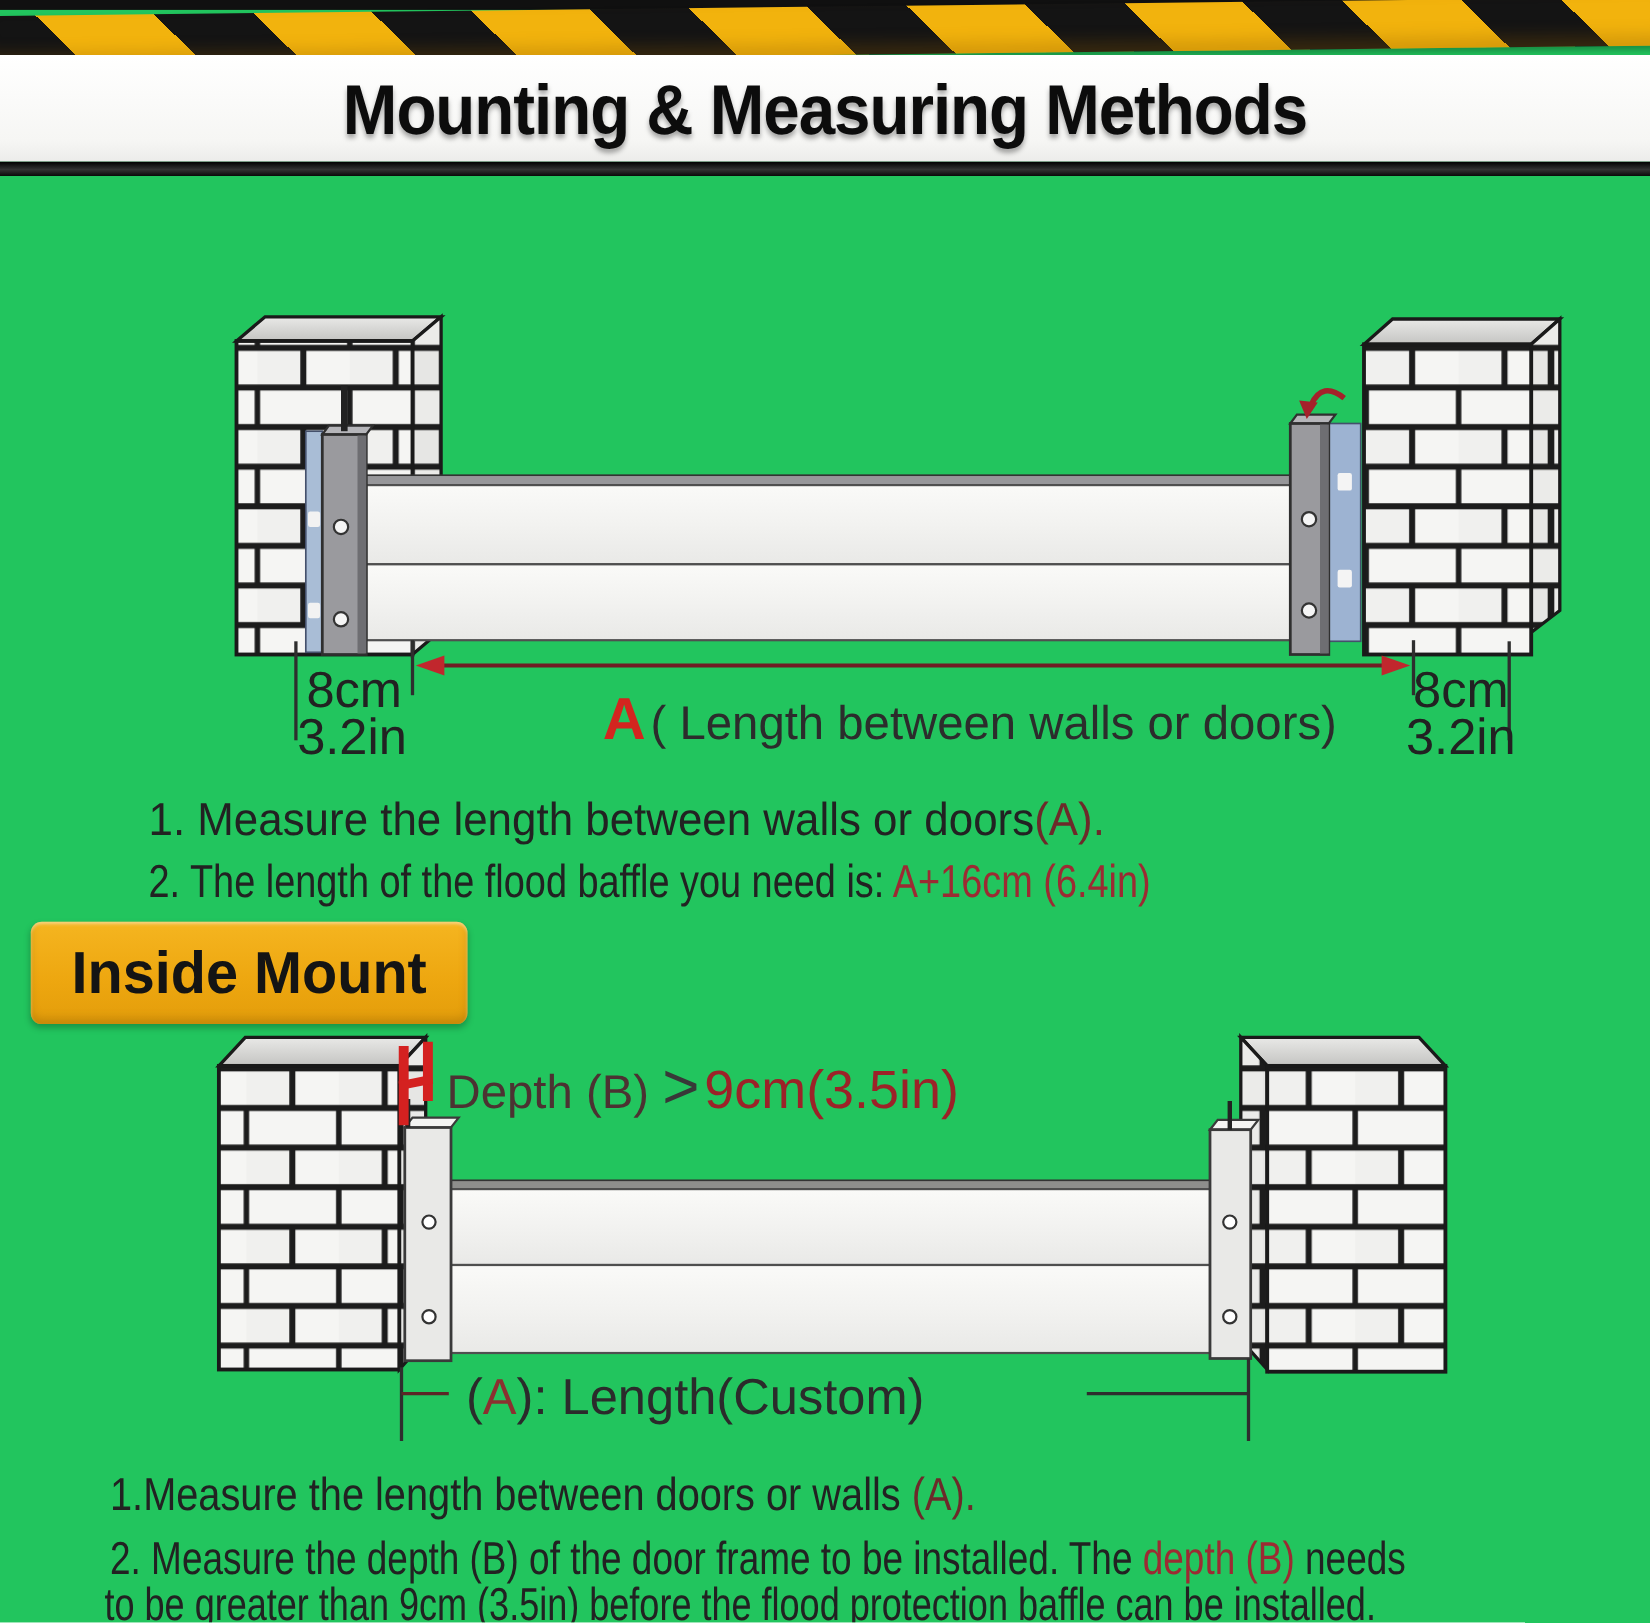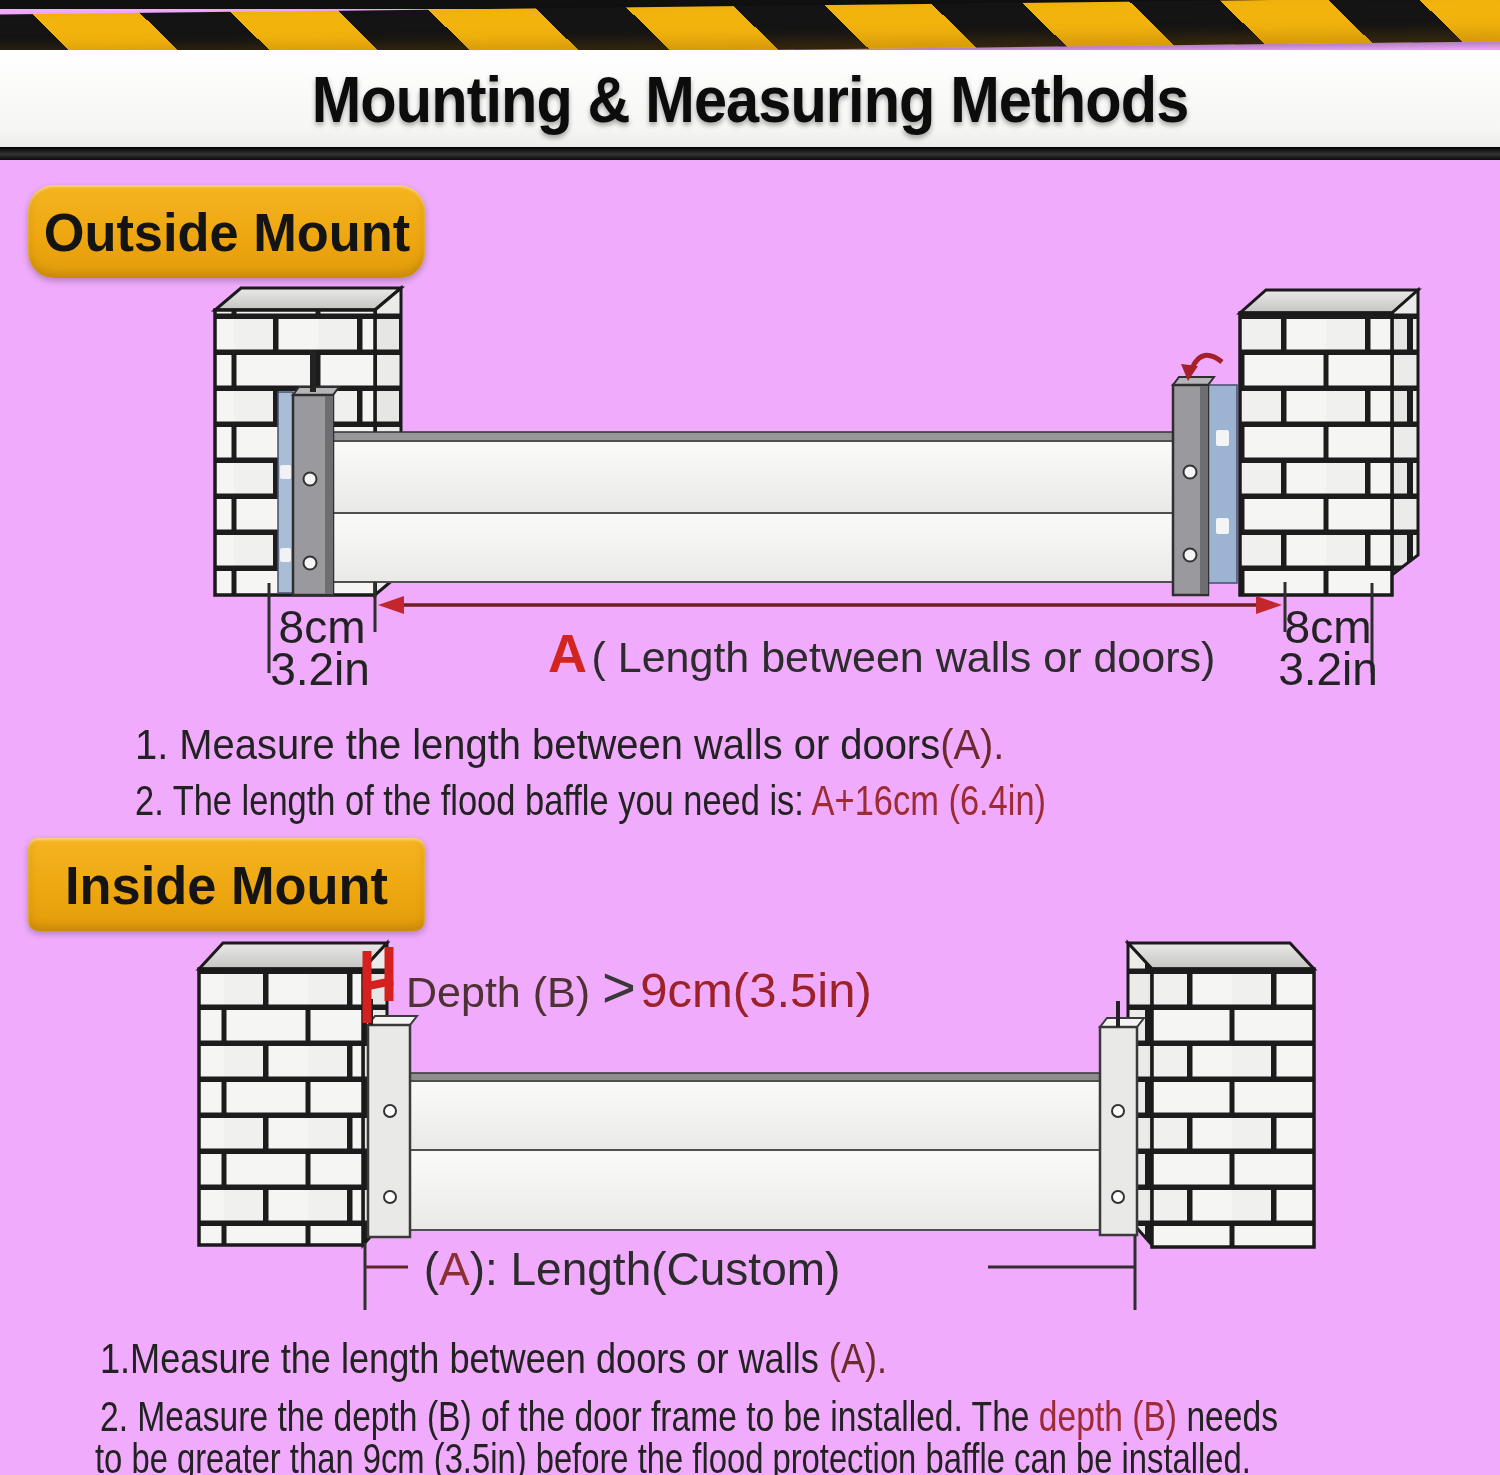--- a/index.html
+++ b/index.html
@@ -1,16 +1,16 @@
 <!DOCTYPE html>
 <html><head>
 <meta charset="utf-8">
 <style>
   html,body{margin:0;padding:0;background:#ffffff;}
-  .page{position:relative;width:1500px;height:1475px;background:#f0abfc;overflow:hidden;
+  .page{position:relative;width:1500px;height:1475px;background:#22c55e;overflow:hidden;
         font-family:"Liberation Sans",sans-serif;color:#1f1f1f;}
 
   
   .top-bar{position:absolute;top:0;left:0;width:100%;height:9px;background:#101010;}
   .hazard-tape{position:absolute;top:6px;left:-14px;width:1530px;height:44px;
       background:repeating-linear-gradient(45deg,#141414 0 64px,#f2b30d 64px 140px);
       transform:rotate(-0.65deg);
       box-shadow:0 4px 6px rgba(0,0,0,.28), inset 0 -10px 14px rgba(140,90,0,.28);}
   .title-band{position:absolute;top:50px;left:0;width:100%;height:97px;
       background:linear-gradient(180deg,#ffffff 0%,#f6f6f4 80%,#ececea 100%);}
@@ -46,23 +46,20 @@
 <body>
 
 <div class="page">
 
   <div class="top-bar"></div>
   <div class="hazard-tape"></div>
   <div class="title-band"></div>
   <div class="page-title">Mounting &amp; Measuring Methods</div>
   <div class="divider"></div>
 
-  <div class="badge outside">
-    <span>Outside Mount</span>
-  </div>
   <div class="badge inside">
     <span>Inside Mount</span>
   </div>
 
   <svg class="diag" style="left:150px;top:280px" width="1300" height="420" viewBox="0 0 1300 420">
     <defs>
       <pattern id="oBrick" patternUnits="userSpaceOnUse" width="84" height="72">
         <rect width="84" height="72" fill="#1c1c1c"></rect>
         <rect x="2.5" y="3" width="79" height="30.5" fill="#f5f5f3"></rect>
         <rect x="-40" y="39" width="79" height="30.5" fill="#f0f0ee"></rect>

